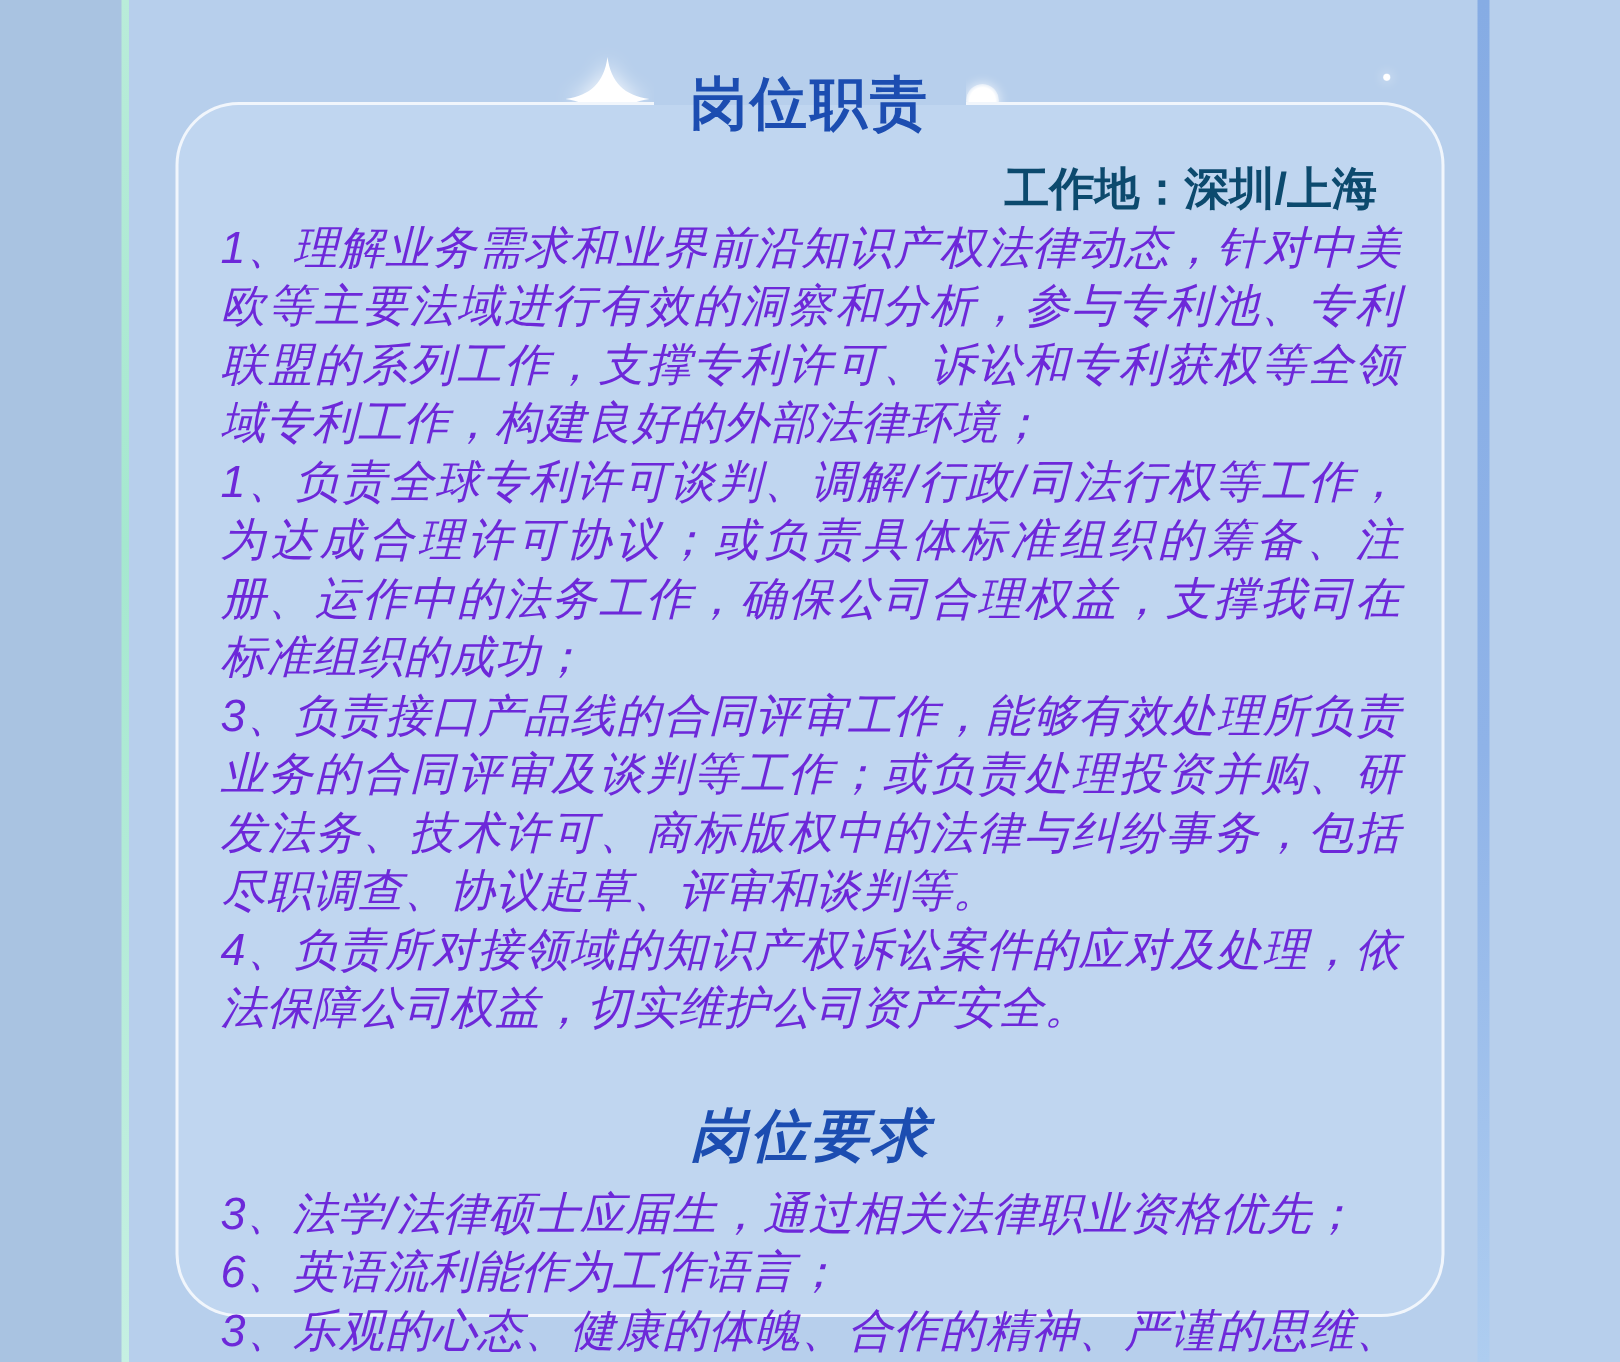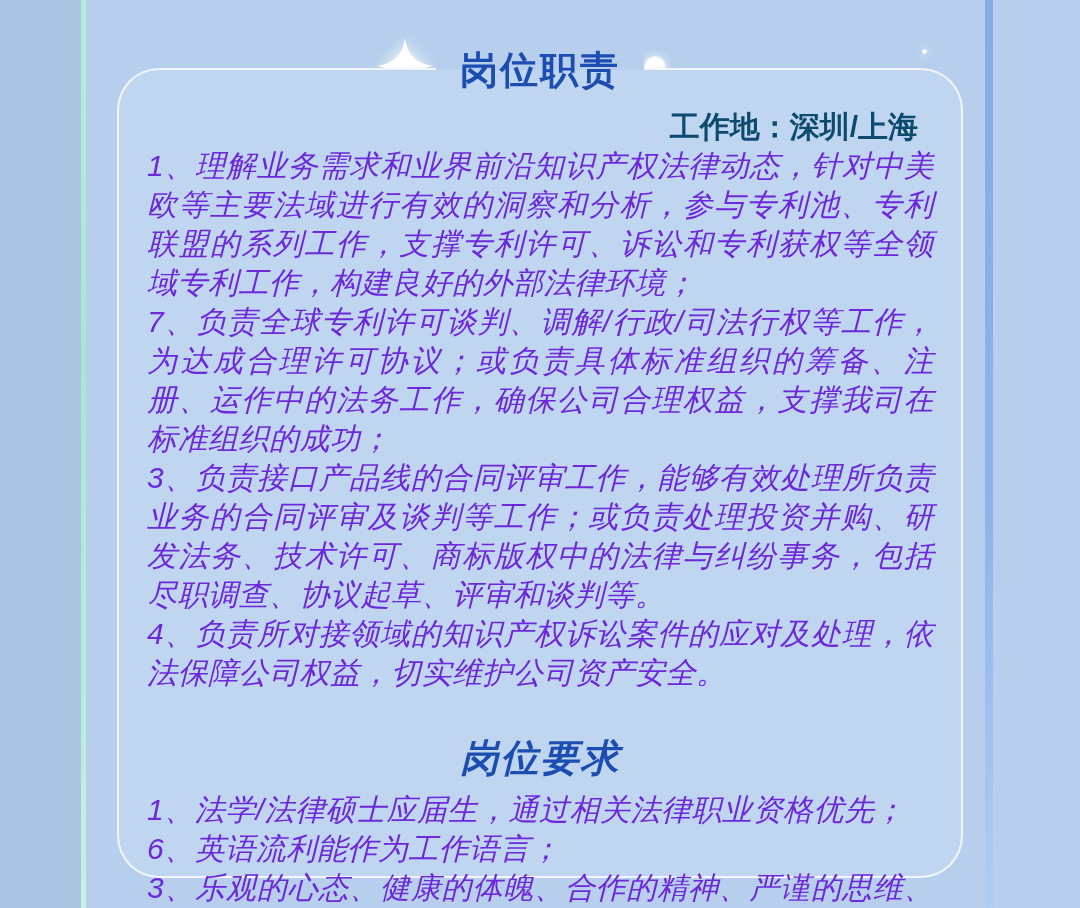--- a/index.html
+++ b/index.html
@@ -143,27 +143,27 @@
 
   <div class="card">
 
     <div class="card-title">岗位职责</div>
 
     <div class="card-content">
 
       <p class="location">工作地：深圳/上海</p>
 
       <p class="para">1、理解业务需求和业界前沿知识产权法律动态，针对中美欧等主要法域进行有效的洞察和分析，参与专利池、专利联盟的系列工作，支撑专利许可、诉讼和专利获权等全领域专利工作，构建良好的外部法律环境；</p>
-      <p class="para">7、负责全球专利许可谈判、调解/行政/司法行权等工作，为达成合理许可协议；或负责具体标准组织的筹备、注册、运作中的法务工作，确保公司合理权益，支撑我司在标准组织的成功；</p>
+      <p class="para">1、负责全球专利许可谈判、调解/行政/司法行权等工作，为达成合理许可协议；或负责具体标准组织的筹备、注册、运作中的法务工作，确保公司合理权益，支撑我司在标准组织的成功；</p>
       <p class="para">3、负责接口产品线的合同评审工作，能够有效处理所负责业务的合同评审及谈判等工作；或负责处理投资并购、研发法务、技术许可、商标版权中的法律与纠纷事务，包括尽职调查、协议起草、评审和谈判等。</p>
       <p class="para">4、负责所对接领域的知识产权诉讼案件的应对及处理，依法保障公司权益，切实维护公司资产安全。</p>
 
       <h2 class="requirements-title">岗位要求</h2>
 
-      <p class="para">1、法学/法律硕士应届生，通过相关法律职业资格优先；</p>
+      <p class="para">3、法学/法律硕士应届生，通过相关法律职业资格优先；</p>
       <p class="para">6、英语流利能作为工作语言；</p>
       <p class="para">3、乐观的心态、健康的体魄、合作的精神、严谨的思维、雄辩的口才。</p>
 
     </div>
   </div>
 </div>
 
 <div class="accent-left"></div>
 <div class="accent-right"></div>
 

